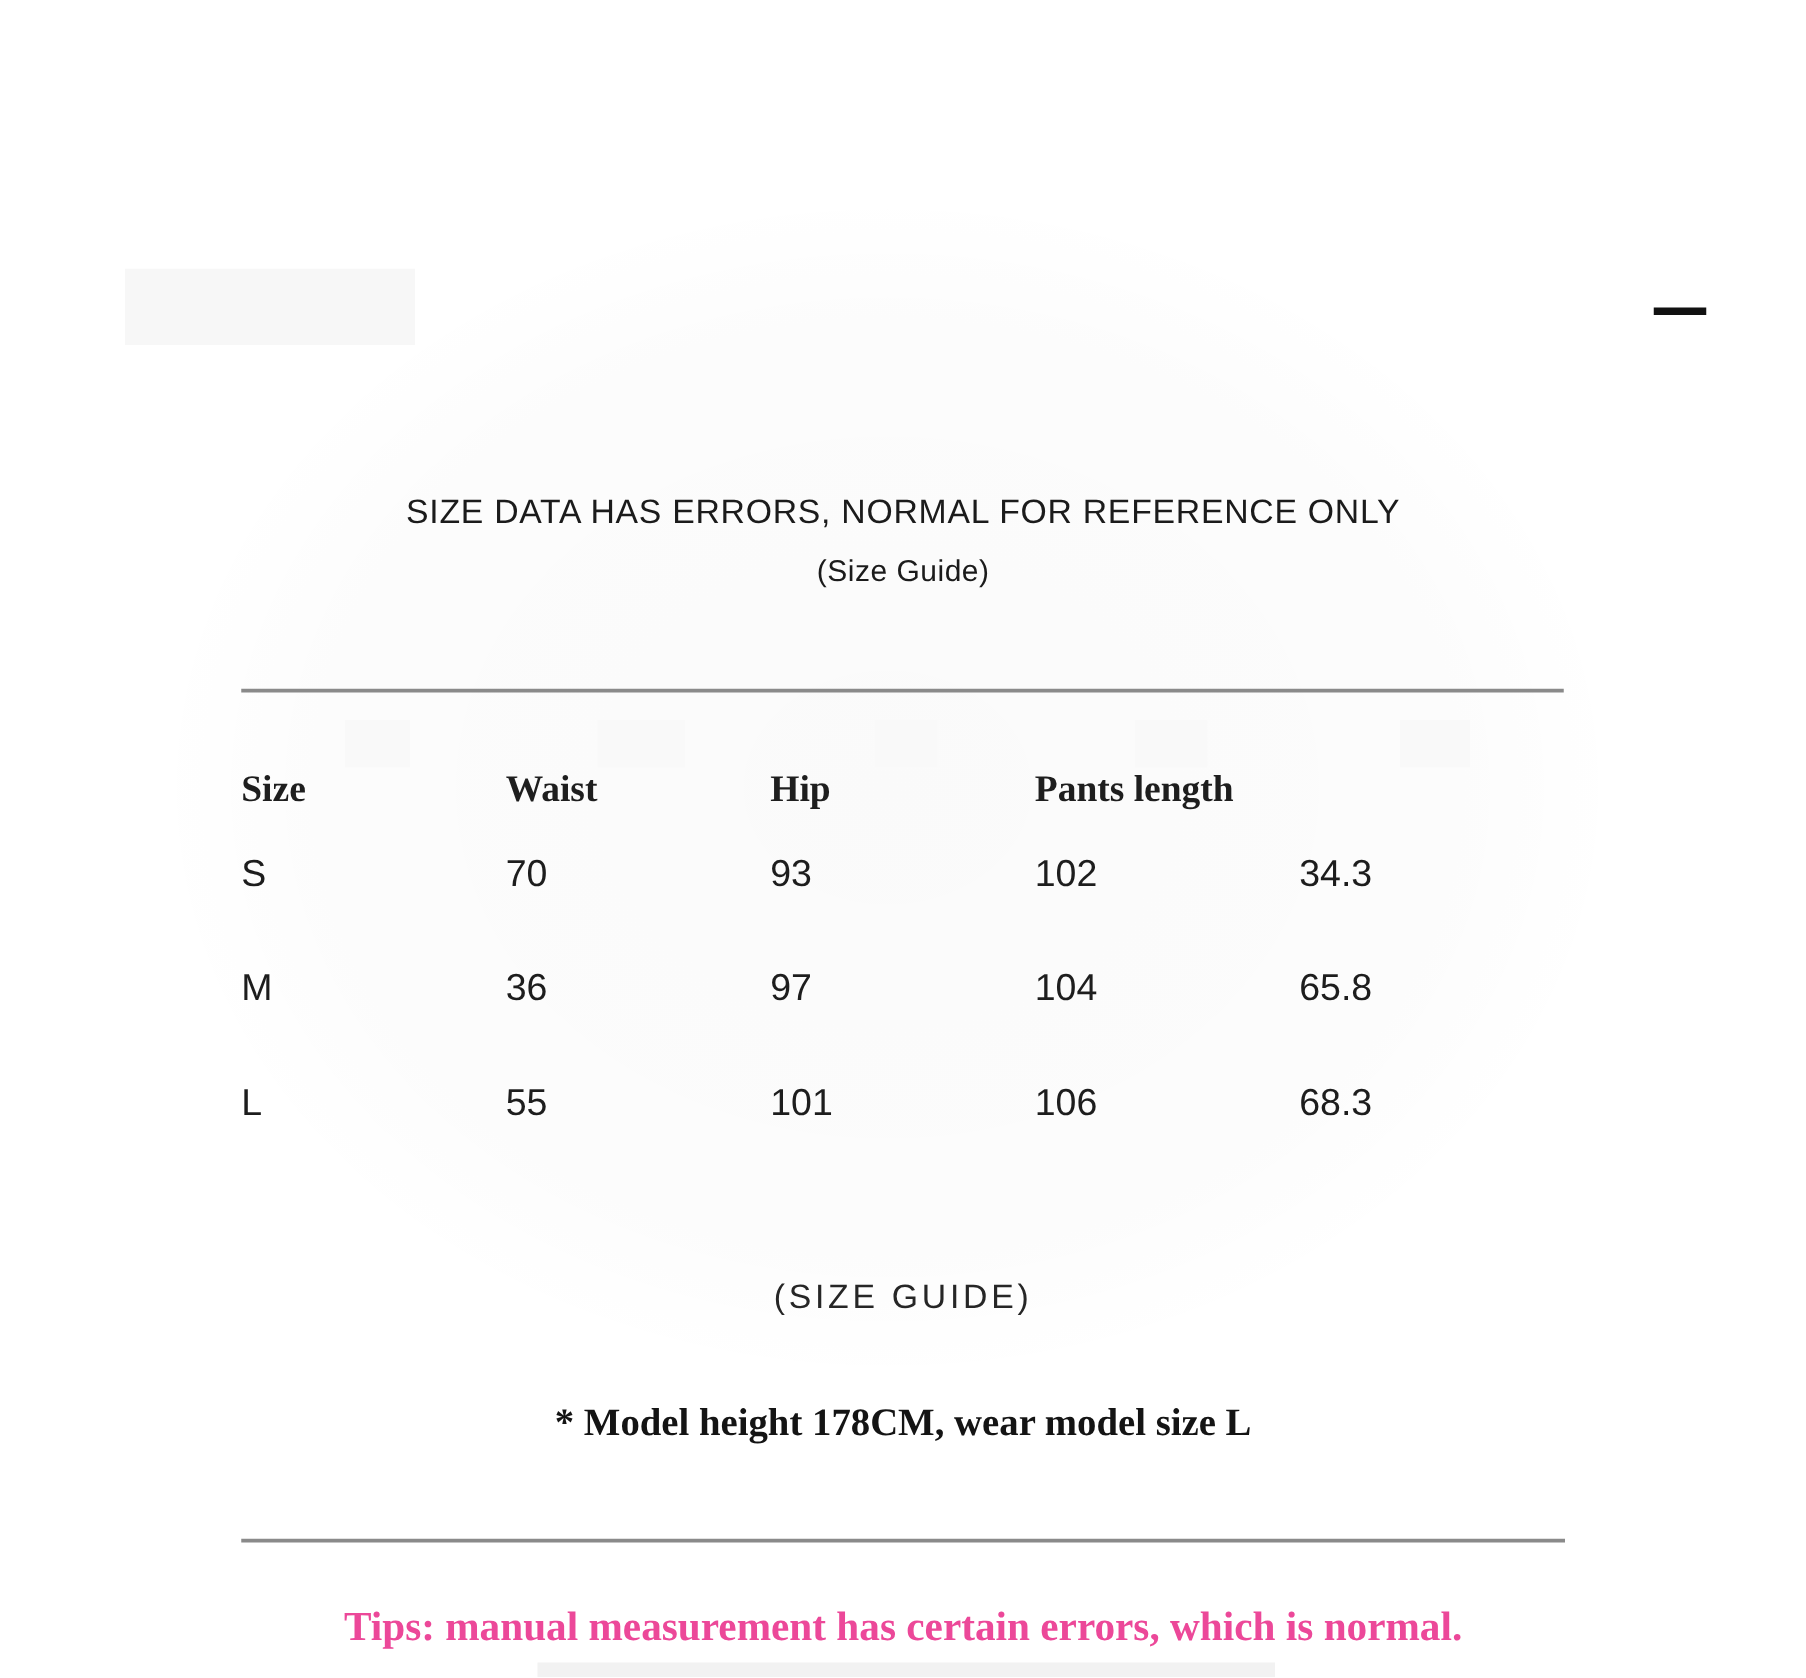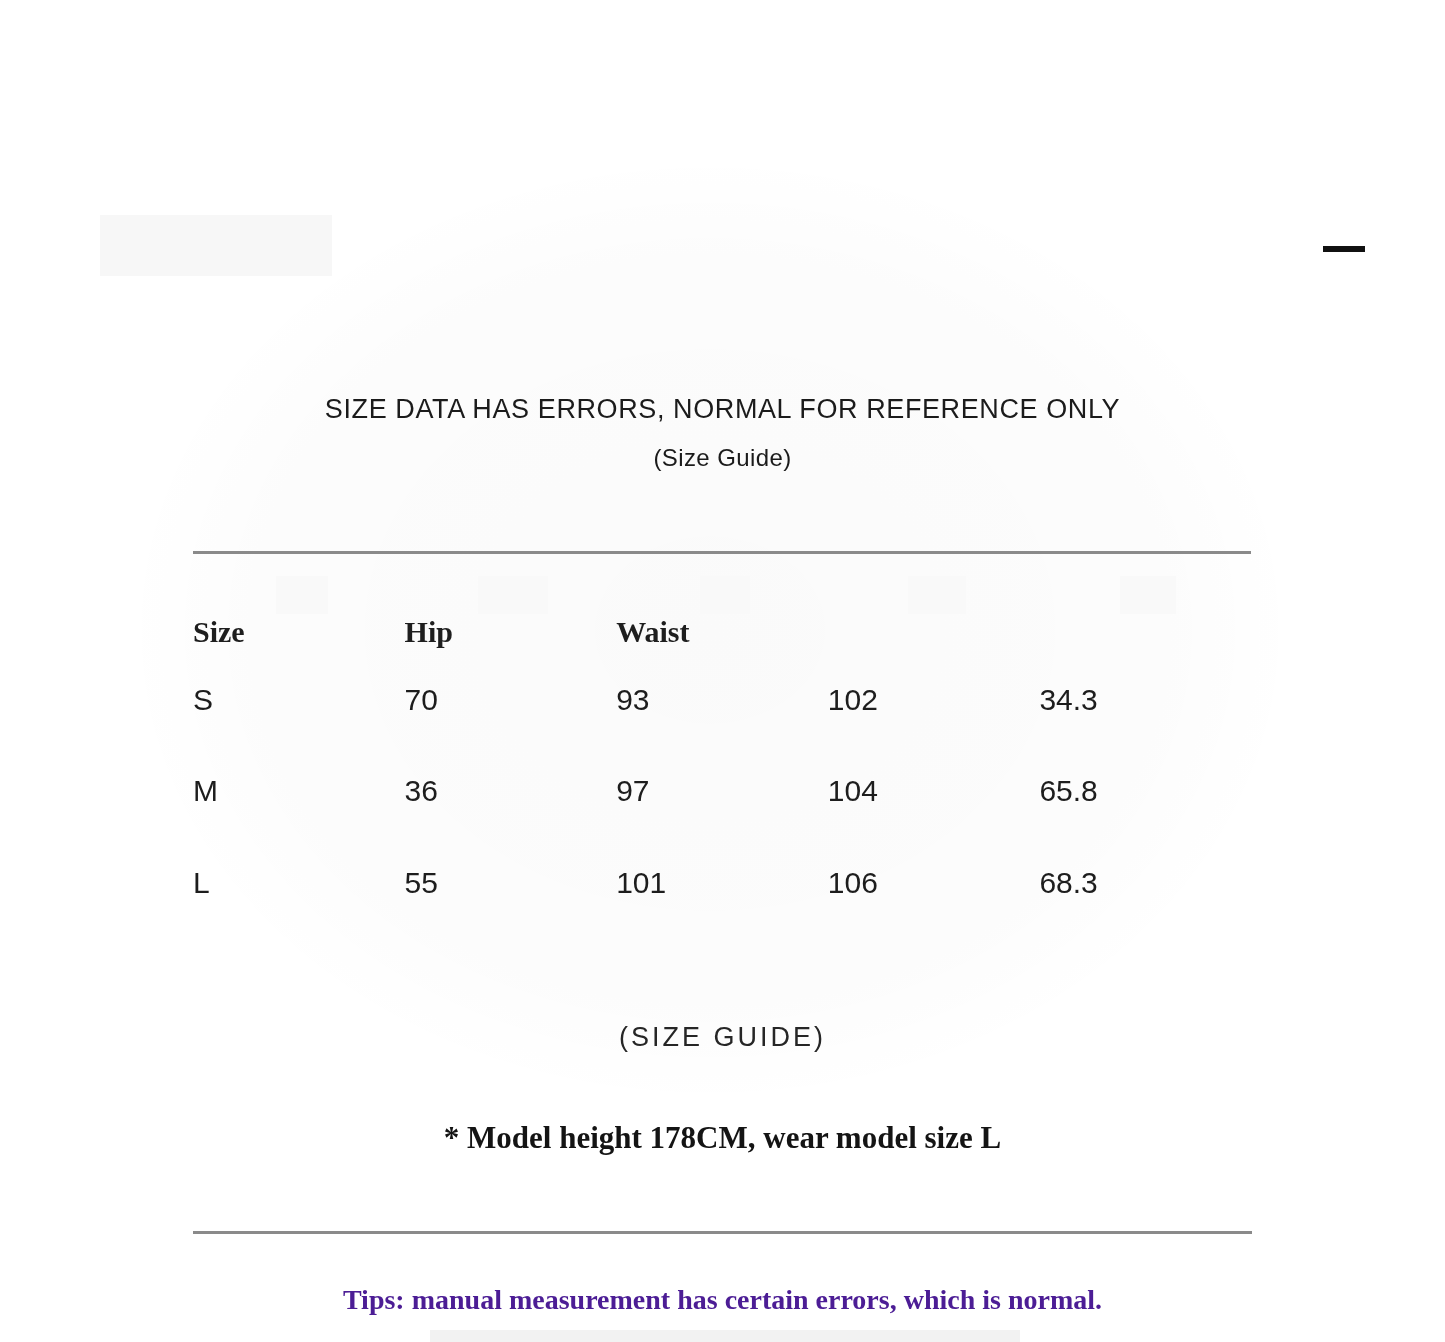--- a/index.html
+++ b/index.html
@@ -89,22 +89,22 @@
     font-weight:600;
     font-size:31px;
     color:#141414;
     margin-top:12px;
   }
   .tips{
     position:absolute;left:0;top:1284px;width:1445px;
     text-align:center;
     font-family:"Liberation Serif", serif;
     font-weight:700;
-    font-size:28px;
-    color:#4c1d95;
+    font-size:33px;
+    color:#ec4899;
   }
 </style>
 </head>
 <body>
 
 <div class="canvas">
 
   <div class="bg-ellipse"></div>
   <div class="artifact a-topleft"></div>
   <div class="artifact a-h1"></div>
@@ -116,22 +116,23 @@
 
   <div class="dash"></div>
 
   <h1 class="heading">SIZE DATA HAS ERRORS, NORMAL FOR REFERENCE ONLY</h1>
   <div class="subheading">(Size Guide)</div>
 
   <div class="rule rule-top"></div>
 
   <div class="trow thead">
     <div class="cell">Size</div>
+    <div class="cell">Waist</div>
     <div class="cell">Hip</div>
-    <div class="cell">Waist</div>
+    <div class="cell">Pants length</div>
   </div>
 
   <div class="trow data row-s">
     <div class="cell">S</div>
     <div class="cell">70</div>
     <div class="cell">93</div>
     <div class="cell">102</div>
     <div class="cell">34.3</div>
   </div>
 

